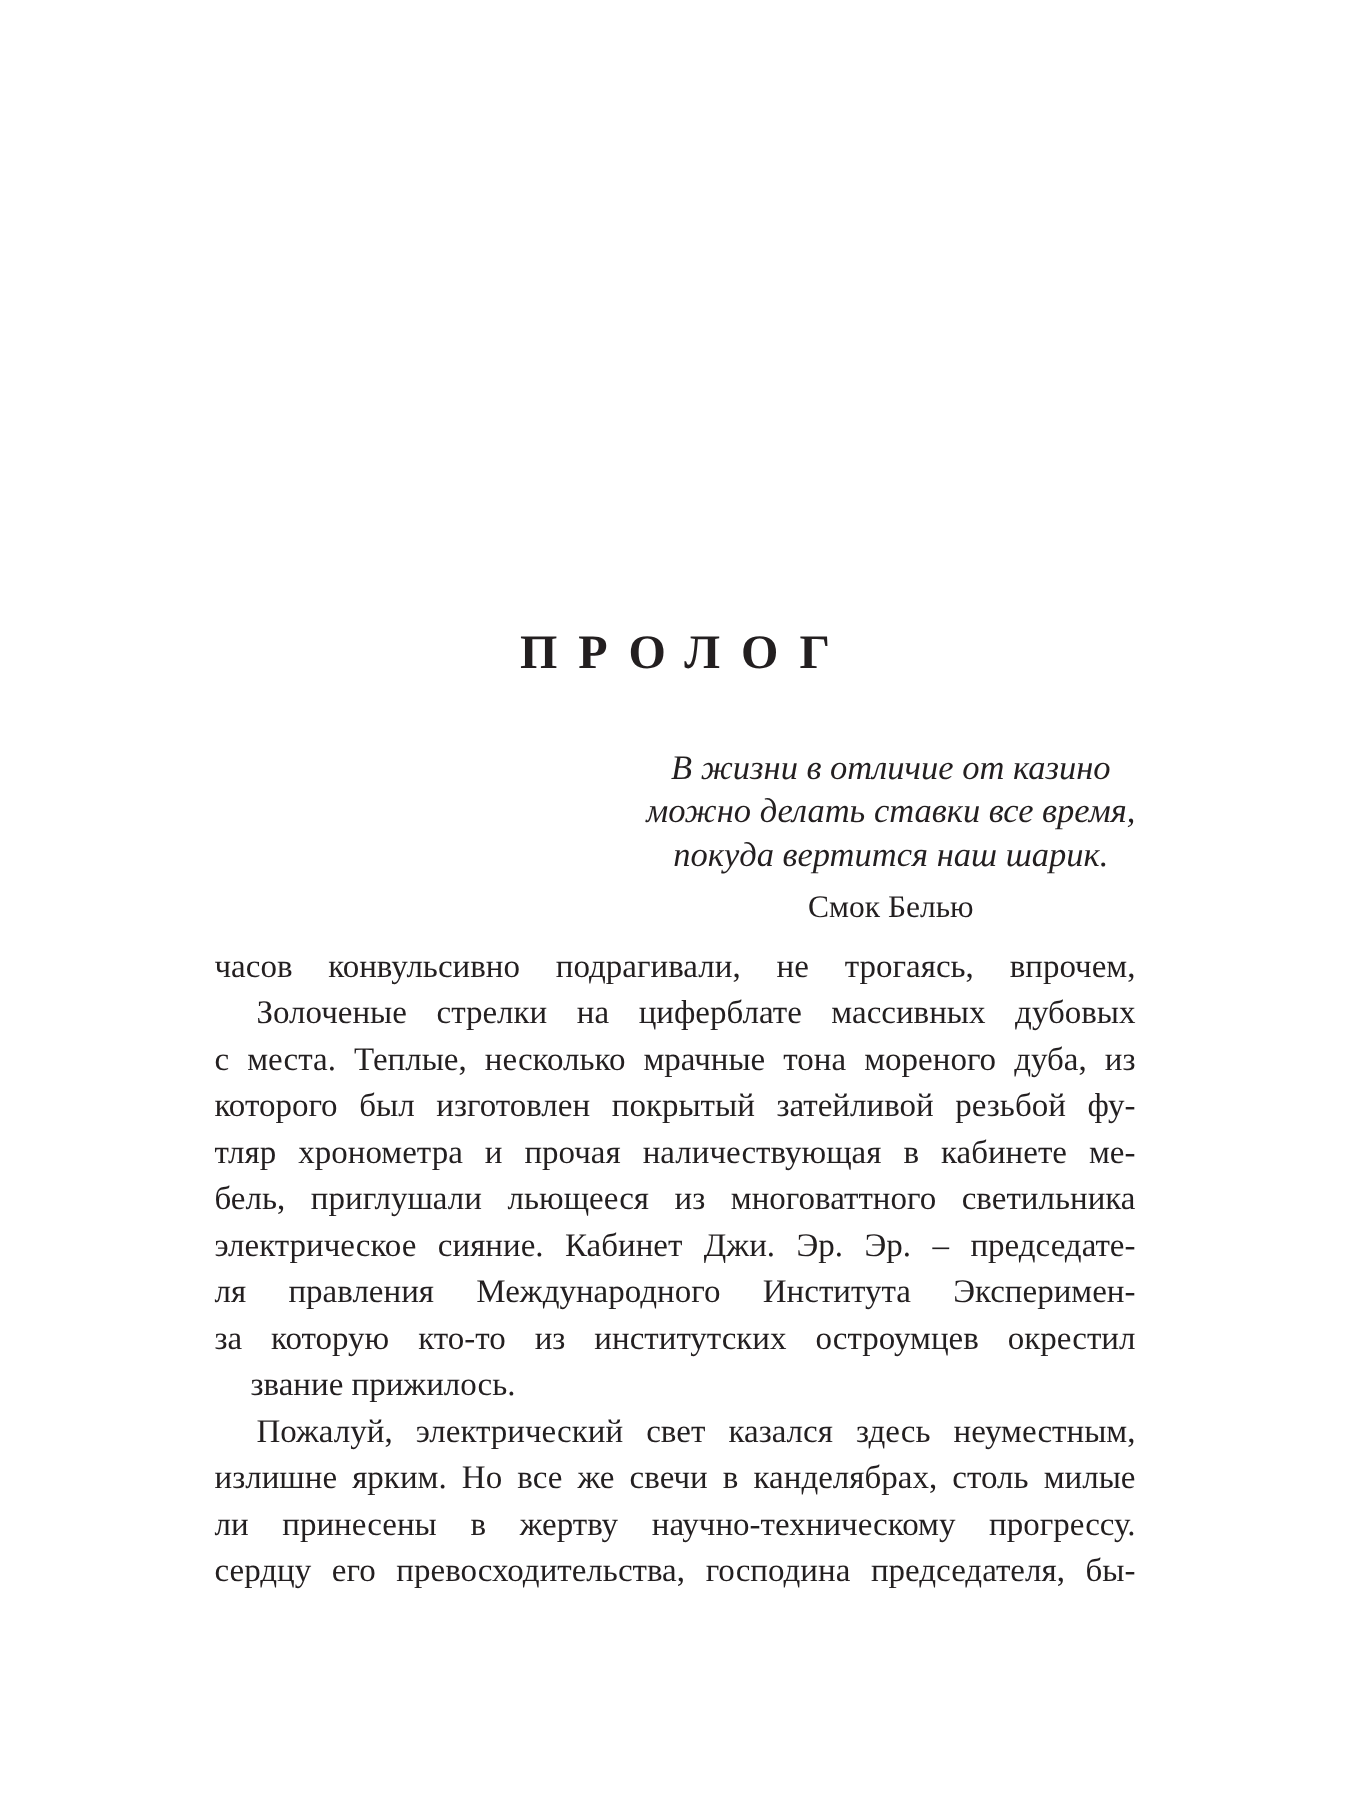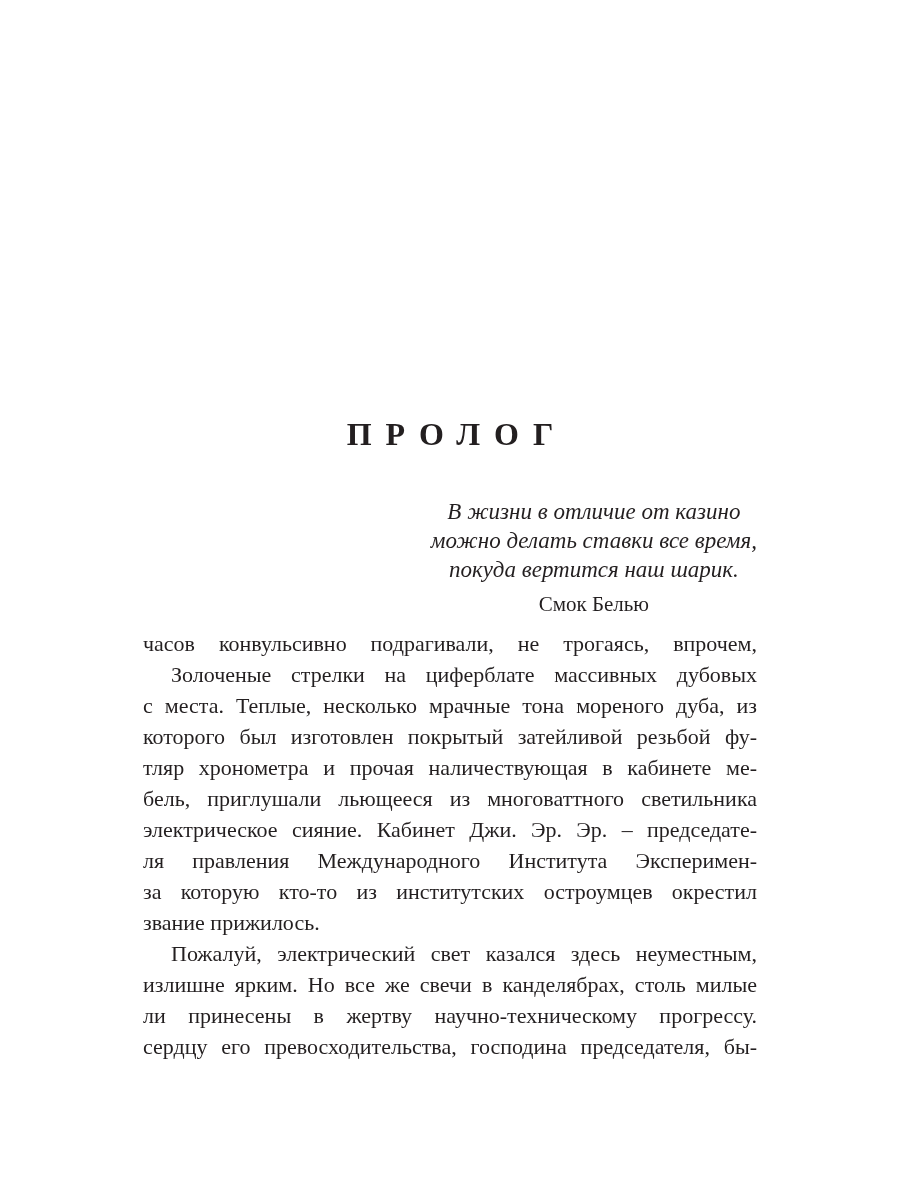--- a/index.html
+++ b/index.html
@@ -67,20 +67,21 @@
       height: 31px;
       white-space: nowrap;
       text-align: justify;
       text-align-last: justify;
     }
     .line.indent {
       padding-left: 28px;
     }
     .line.last {
       text-align-last: left;
+      margin-left: 24px;
     }
   </style>
 </head>
 <body>
 
 <div class="page">
 
   <div class="chapter-title">ПРОЛОГ</div>
 
   <div class="epigraph">

